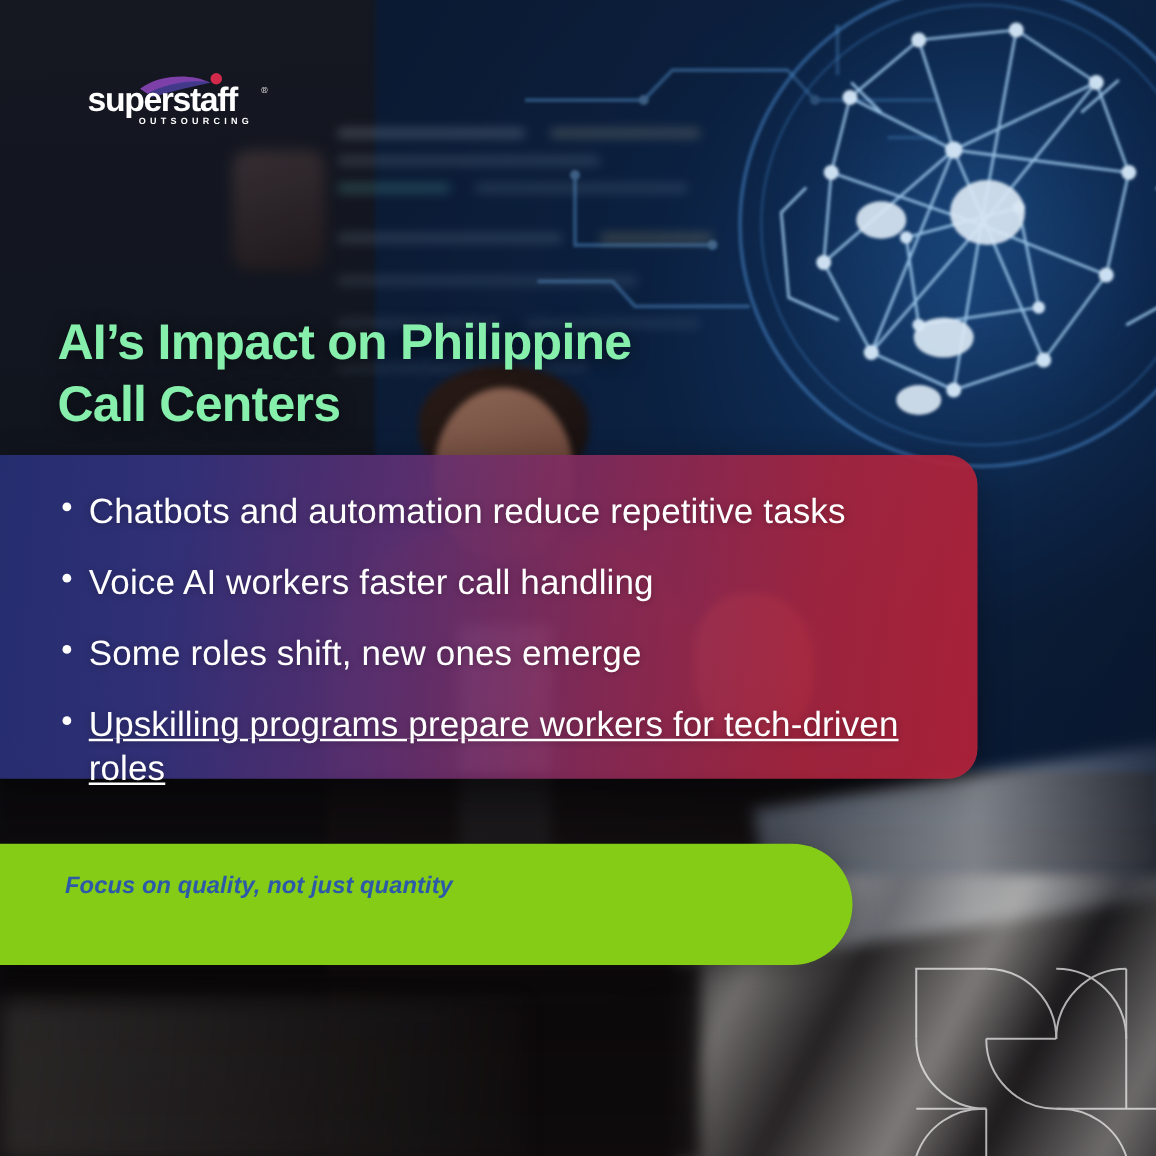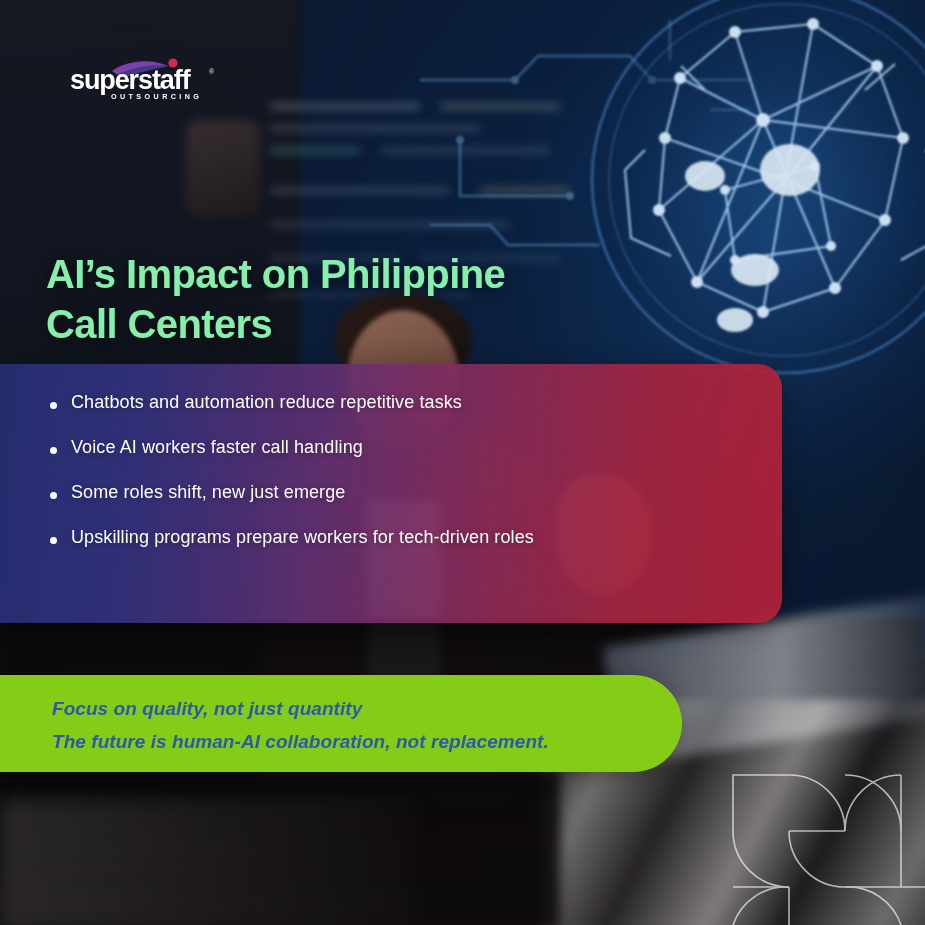--- a/index.html
+++ b/index.html
@@ -210,28 +210,28 @@
     position: absolute;
     left: 48px; top: 28px;
     right: 22px;
     list-style: none;
     margin: 0; padding: 0;
   }
   .bullet {
     position: relative;
     padding-left: 23px;
     color: #ffffff;
-    font-size: 18px;
+    font-size: 28px;
     font-weight: 400;
     line-height: 1.22;
     margin-bottom: 23px;
     letter-spacing: .1px;
     text-shadow: 0 1px 6px rgba(0,0,0,.28);
   }
-  .bullet:last-child { margin-bottom: 5px; }
+  .bullet:last-child { margin-bottom: 5px; text-decoration: underline; }
   .bullet::before {
     content: "";
     position: absolute;
     left: 2px; top: 10px;
     width: 7px; height: 7px;
     border-radius: 50%;
     background: #ffffff;
   }
 
   
@@ -402,25 +402,24 @@
     </svg>
   </div>
 
   <h1 class="headline">AI’s Impact on Philippine
 Call Centers</h1>
 
   <div class="panel">
     <ul class="bullets">
       <li class="bullet">Chatbots and automation reduce repetitive tasks</li>
       <li class="bullet">Voice AI workers faster call handling</li>
-      <li class="bullet">Some roles shift, new just emerge</li>
+      <li class="bullet">Some roles shift, new ones emerge</li>
       <li class="bullet">Upskilling programs prepare workers for tech-driven roles</li>
     </ul>
   </div>
 
   <div class="quote-card">
     <div class="quote-inner">
       <div class="quote-line">Focus on quality, not just quantity</div>
-      <div class="quote-line">The future is human-AI collaboration, not replacement.</div>
     </div>
   </div>
 
 </div>
 
 </body></html>

